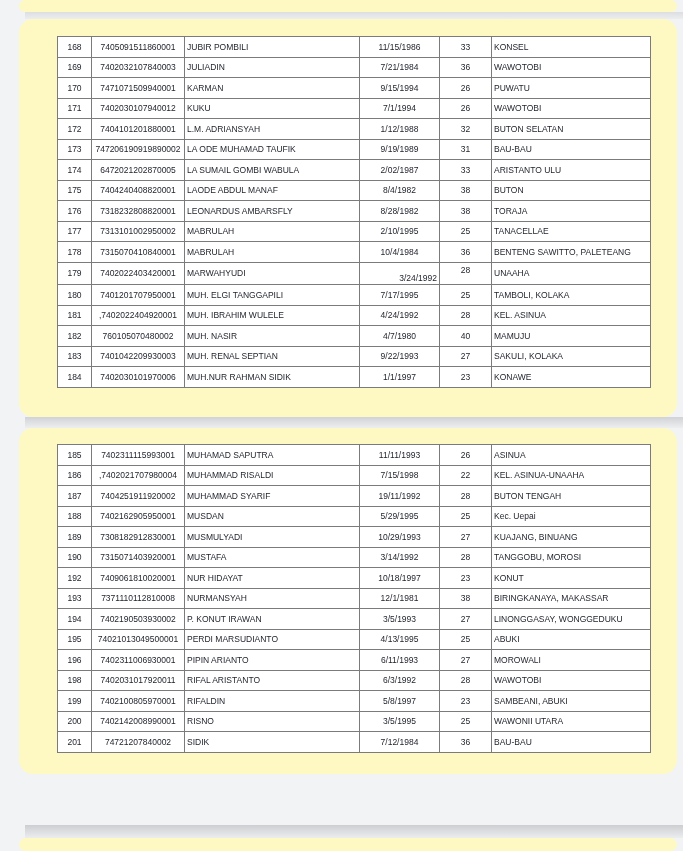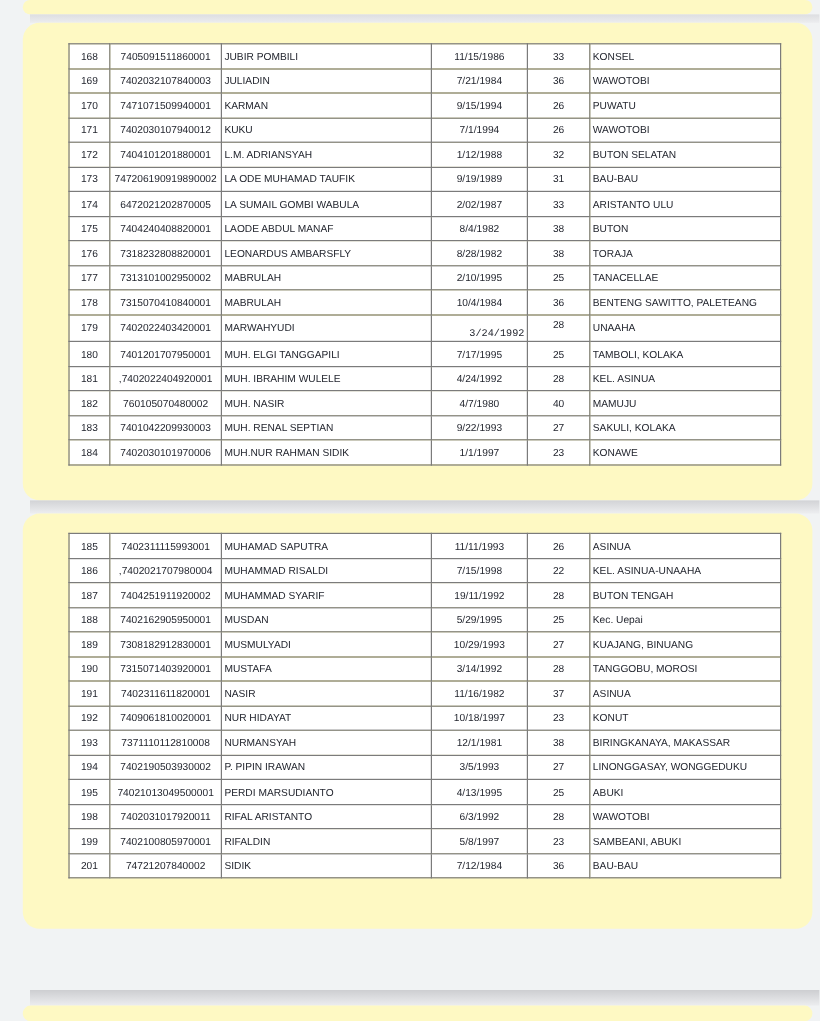--- a/index.html
+++ b/index.html
@@ -52,21 +52,21 @@
     padding: 0 2px;
     white-space: nowrap;
     overflow: hidden;
     vertical-align: middle;
     background: #ffffff;
   }
   td.no, td.id, td.date, td.age { text-align: center; }
   td.name, td.loc { text-align: left; }
 
   
-  tr.quirk td.date { text-align: right; vertical-align: bottom; padding-bottom: 1px; font-family: Liberation Mono, monospace; }
+  tr.quirk td.date { text-align: right; vertical-align: bottom; padding-bottom: 1px; }
   tr.quirk td.age  { vertical-align: top; padding-top: 2px; }
 
   col.c-no   { width: 34px; }
   col.c-id   { width: 93px; }
   col.c-name { width: 175px; }
   col.c-date { width: 80px; }
   col.c-age  { width: 52px; }
   col.c-loc  { width: 159px; }
 </style>
 </head>
@@ -284,76 +284,84 @@
           </tr>
           <tr>
             <td class="no">190</td>
             <td class="id">7315071403920001</td>
             <td class="name">MUSTAFA</td>
             <td class="date">3/14/1992</td>
             <td class="age">28</td>
             <td class="loc">TANGGOBU, MOROSI</td>
           </tr>
           <tr>
-            <td class="no">191</td>
-            <td class="id">7402311611820001</td>
-            <td class="name">NASIR</td>
-            <td class="date">11/16/1982</td>
-            <td class="age">37</td>
-            <td class="loc">ASINUA</td>
-          </tr>
-          <tr>
             <td class="no">192</td>
             <td class="id">7409061810020001</td>
             <td class="name">NUR HIDAYAT</td>
             <td class="date">10/18/1997</td>
             <td class="age">23</td>
             <td class="loc">KONUT</td>
           </tr>
           <tr>
             <td class="no">193</td>
             <td class="id">7371110112810008</td>
             <td class="name">NURMANSYAH</td>
             <td class="date">12/1/1981</td>
             <td class="age">38</td>
             <td class="loc">BIRINGKANAYA, MAKASSAR</td>
           </tr>
           <tr>
             <td class="no">194</td>
             <td class="id">7402190503930002</td>
-            <td class="name">P. PIPIN IRAWAN</td>
+            <td class="name">P. KONUT IRAWAN</td>
             <td class="date">3/5/1993</td>
             <td class="age">27</td>
             <td class="loc">LINONGGASAY, WONGGEDUKU</td>
           </tr>
           <tr>
             <td class="no">195</td>
             <td class="id">74021013049500001</td>
             <td class="name">PERDI MARSUDIANTO</td>
             <td class="date">4/13/1995</td>
             <td class="age">25</td>
             <td class="loc">ABUKI</td>
+          </tr>
+          <tr>
+            <td class="no">196</td>
+            <td class="id">7402311006930001</td>
+            <td class="name">PIPIN ARIANTO</td>
+            <td class="date">6/11/1993</td>
+            <td class="age">27</td>
+            <td class="loc">MOROWALI</td>
           </tr>
           <tr>
             <td class="no">198</td>
             <td class="id">7402031017920011</td>
             <td class="name">RIFAL ARISTANTO</td>
             <td class="date">6/3/1992</td>
             <td class="age">28</td>
             <td class="loc">WAWOTOBI</td>
           </tr>
           <tr>
             <td class="no">199</td>
             <td class="id">7402100805970001</td>
             <td class="name">RIFALDIN</td>
             <td class="date">5/8/1997</td>
             <td class="age">23</td>
             <td class="loc">SAMBEANI, ABUKI</td>
           </tr>
           <tr>
+            <td class="no">200</td>
+            <td class="id">7402142008990001</td>
+            <td class="name">RISNO</td>
+            <td class="date">3/5/1995</td>
+            <td class="age">25</td>
+            <td class="loc">WAWONII UTARA</td>
+          </tr>
+          <tr>
             <td class="no">201</td>
             <td class="id">74721207840002</td>
             <td class="name">SIDIK</td>
             <td class="date">7/12/1984</td>
             <td class="age">36</td>
             <td class="loc">BAU-BAU</td>
           </tr>
         </tbody>
     </table>
   </div>

